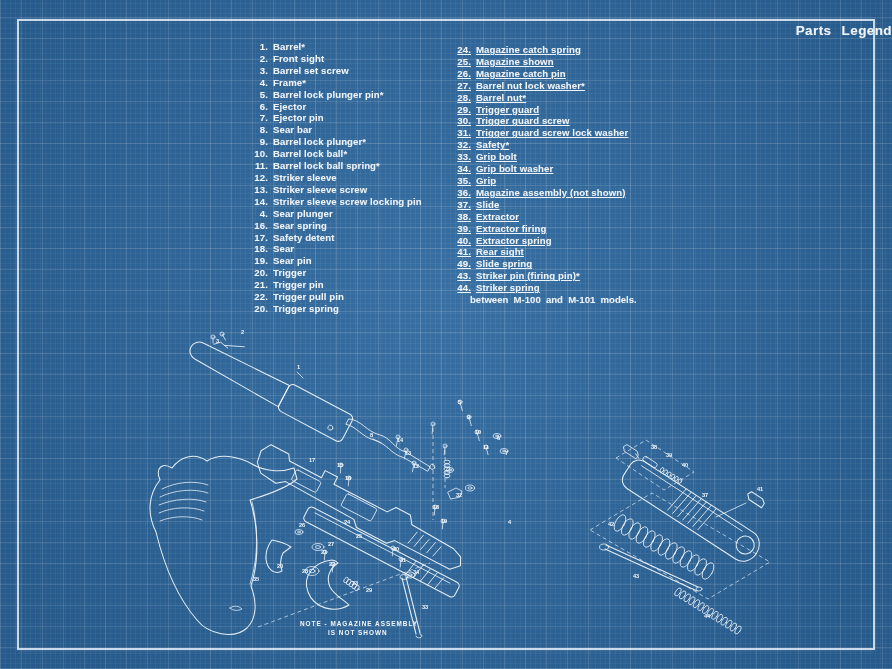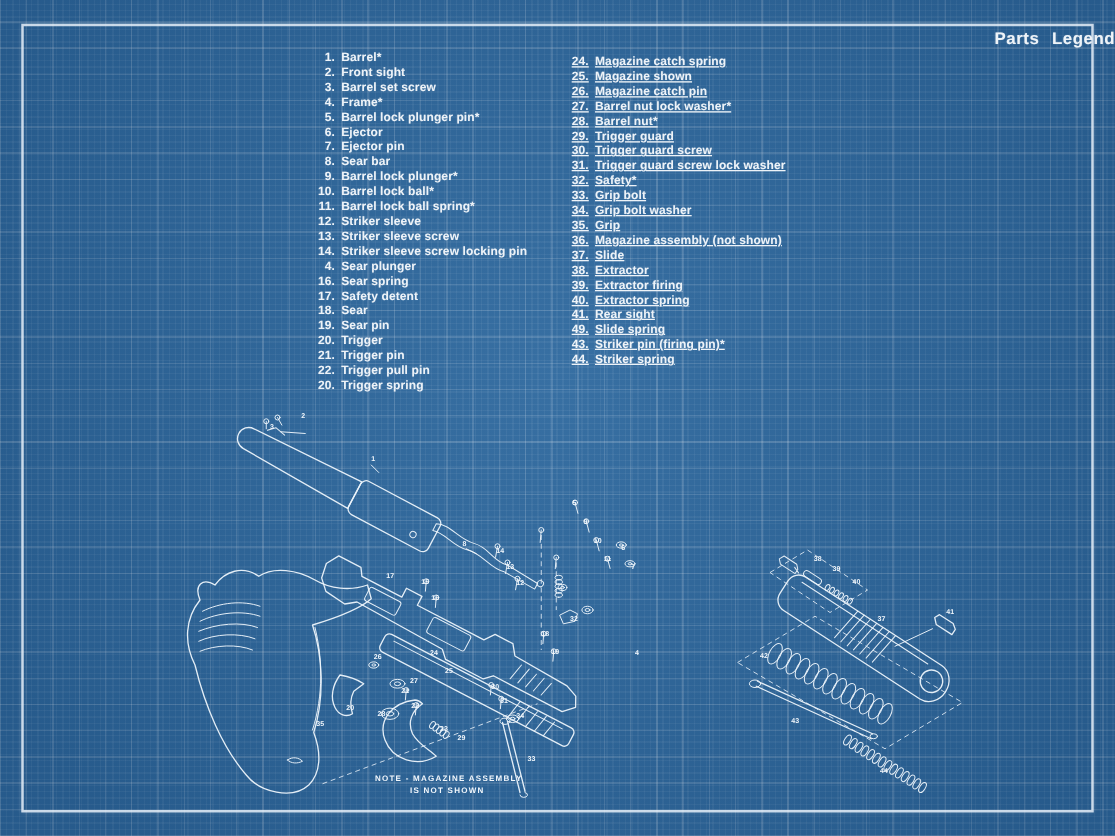--- a/index.html
+++ b/index.html
@@ -236,20 +236,21 @@
       <div class="row">
         <span class="num">43.</span>
         <span class="lbl">Striker pin (firing pin)*</span>
       </div>
       <div class="row">
         <span class="num">44.</span>
         <span class="lbl">Striker spring</span>
       </div>
     </div>
   <div class="footnote" id="footnote">
+      <div>between M-100 and M-101 models.</div>
     </div>
 
   <svg id="diagram" width="892" height="669" viewBox="0 0 892 669">
 
     <g transform="translate(199,351) rotate(28)">
       <path class="ln" d="M0,-9 A9,9 0 1,0 0,9 L96,12 L96,-12 Z"></path>
       <rect class="ln" x="96" y="-15" width="72" height="30" rx="5"></rect>
       <circle class="ln thin" cx="152" cy="6" r="2.5"></circle>
       <path class="ln thin" d="M10,-13 l5,-5 l9,2"></path>
       <path class="ln thin" d="M20,-17 L38,-25"></path>

